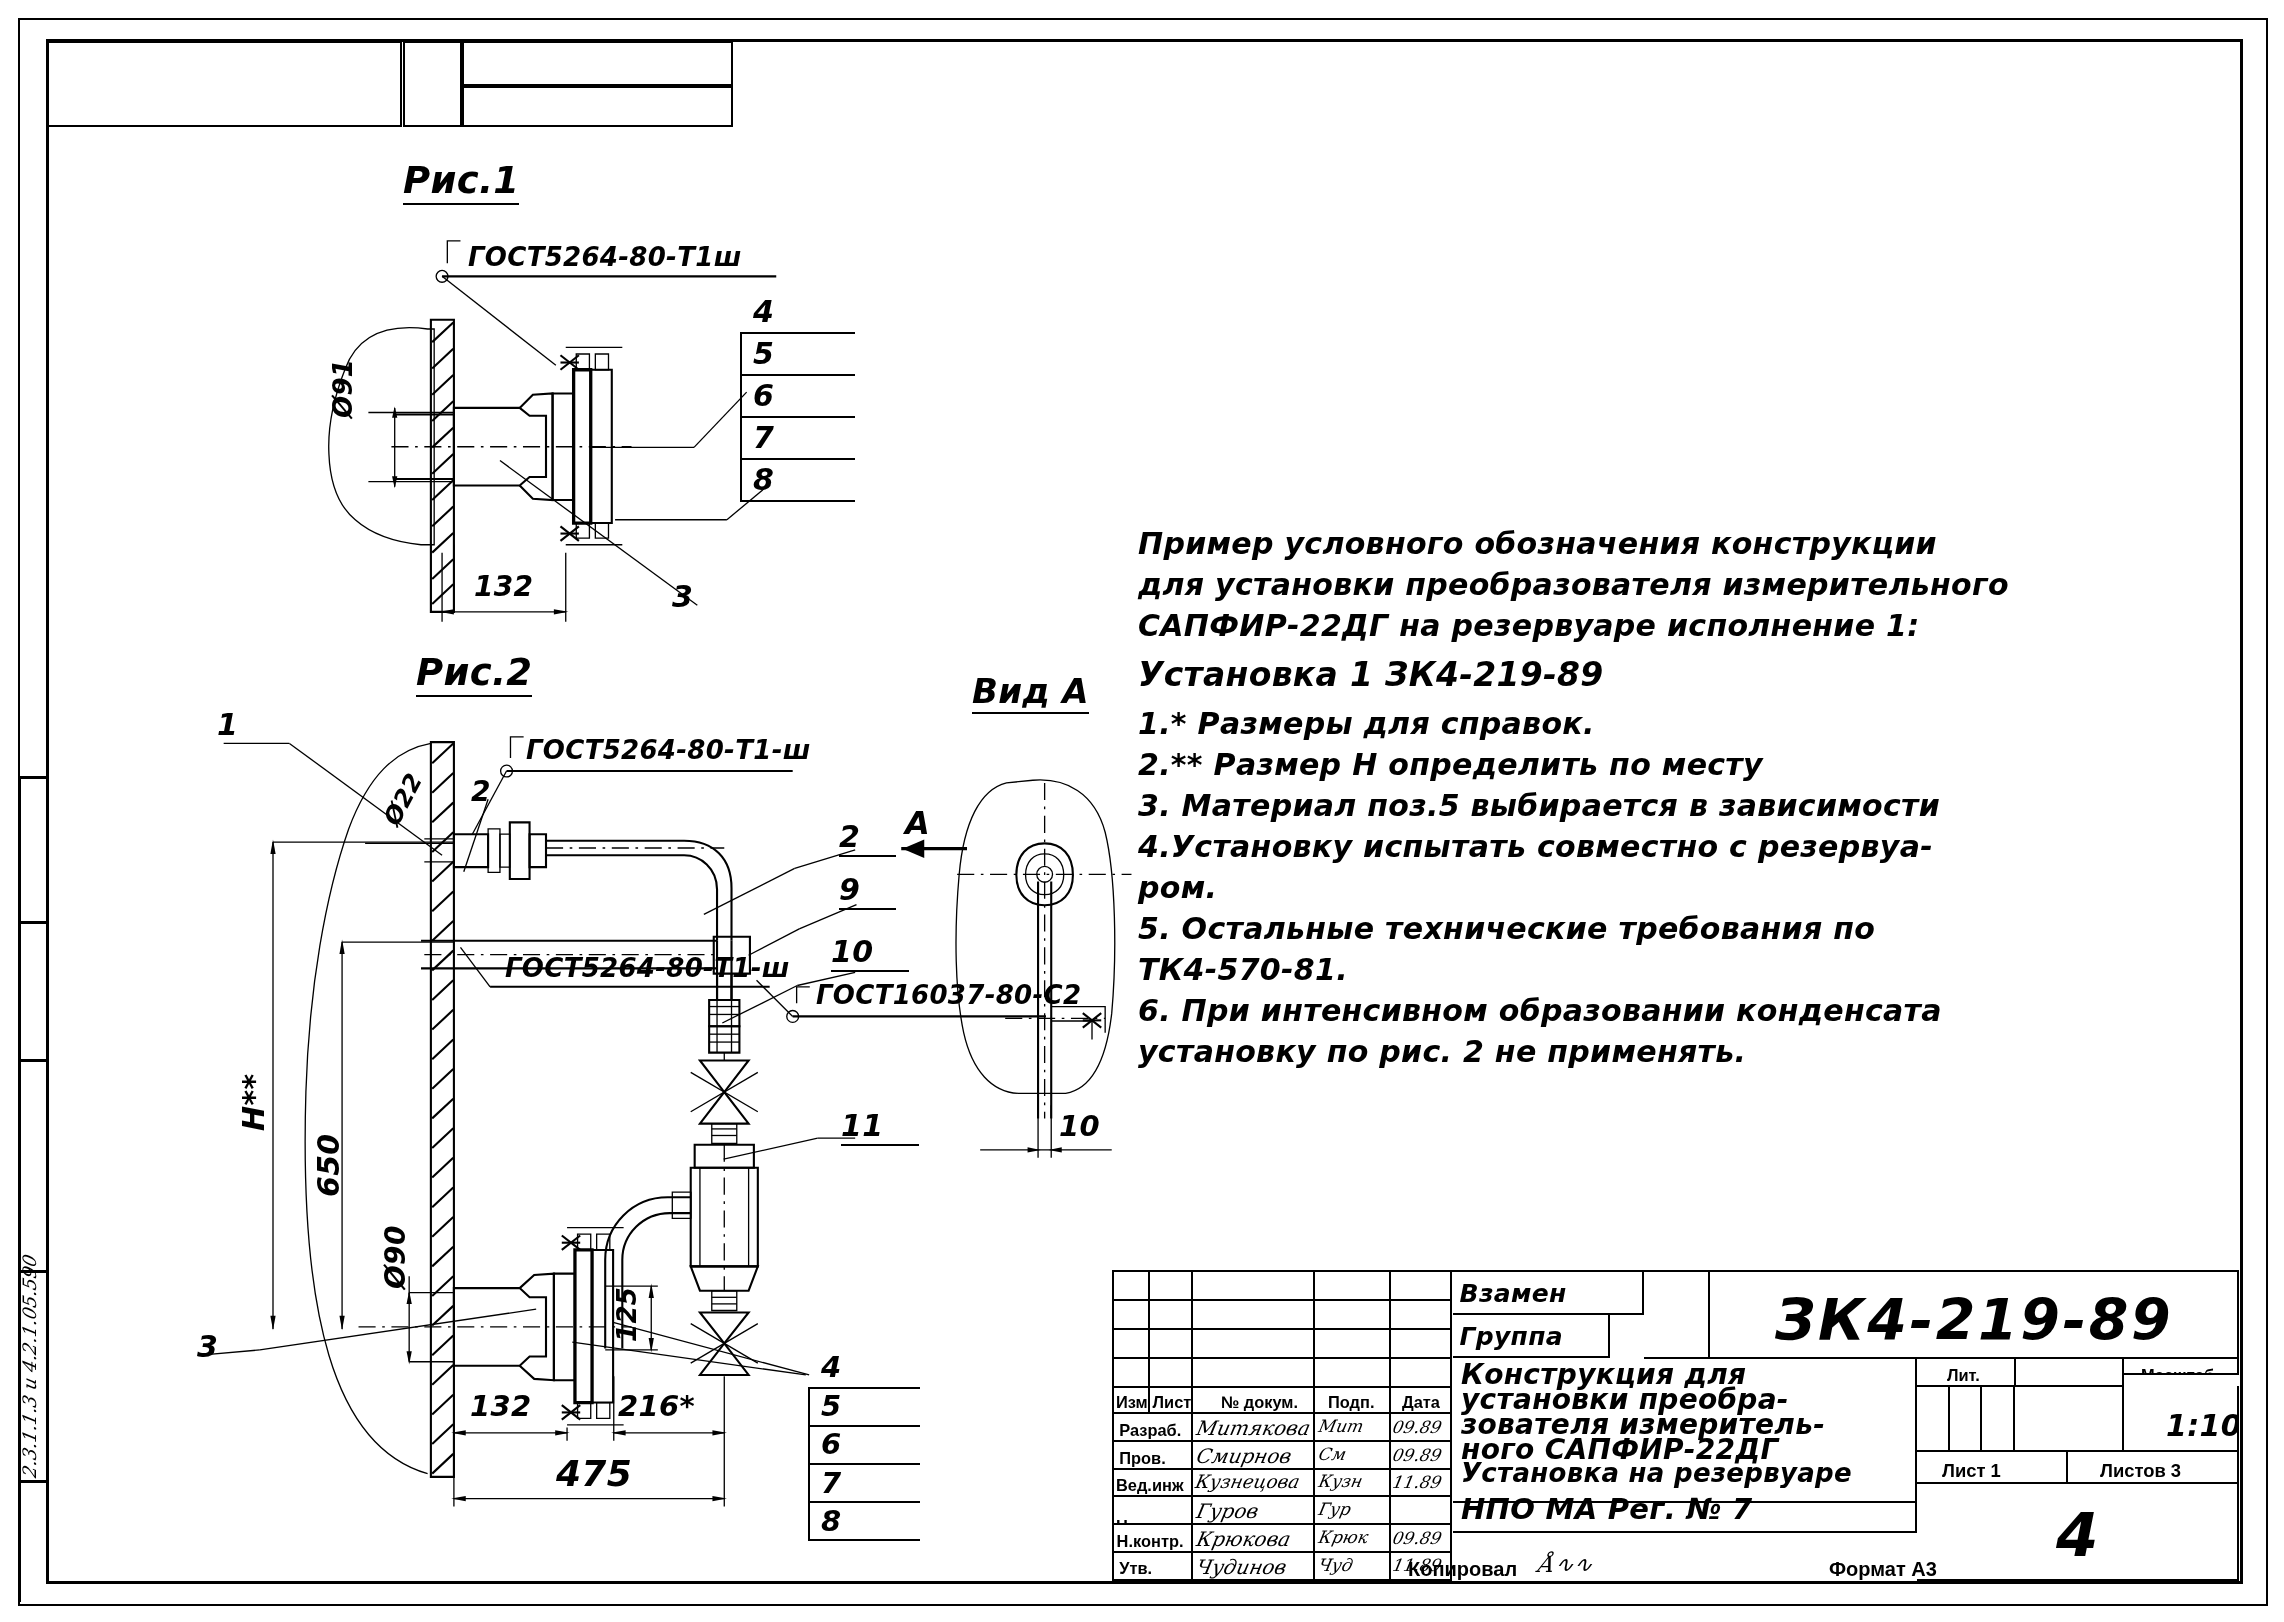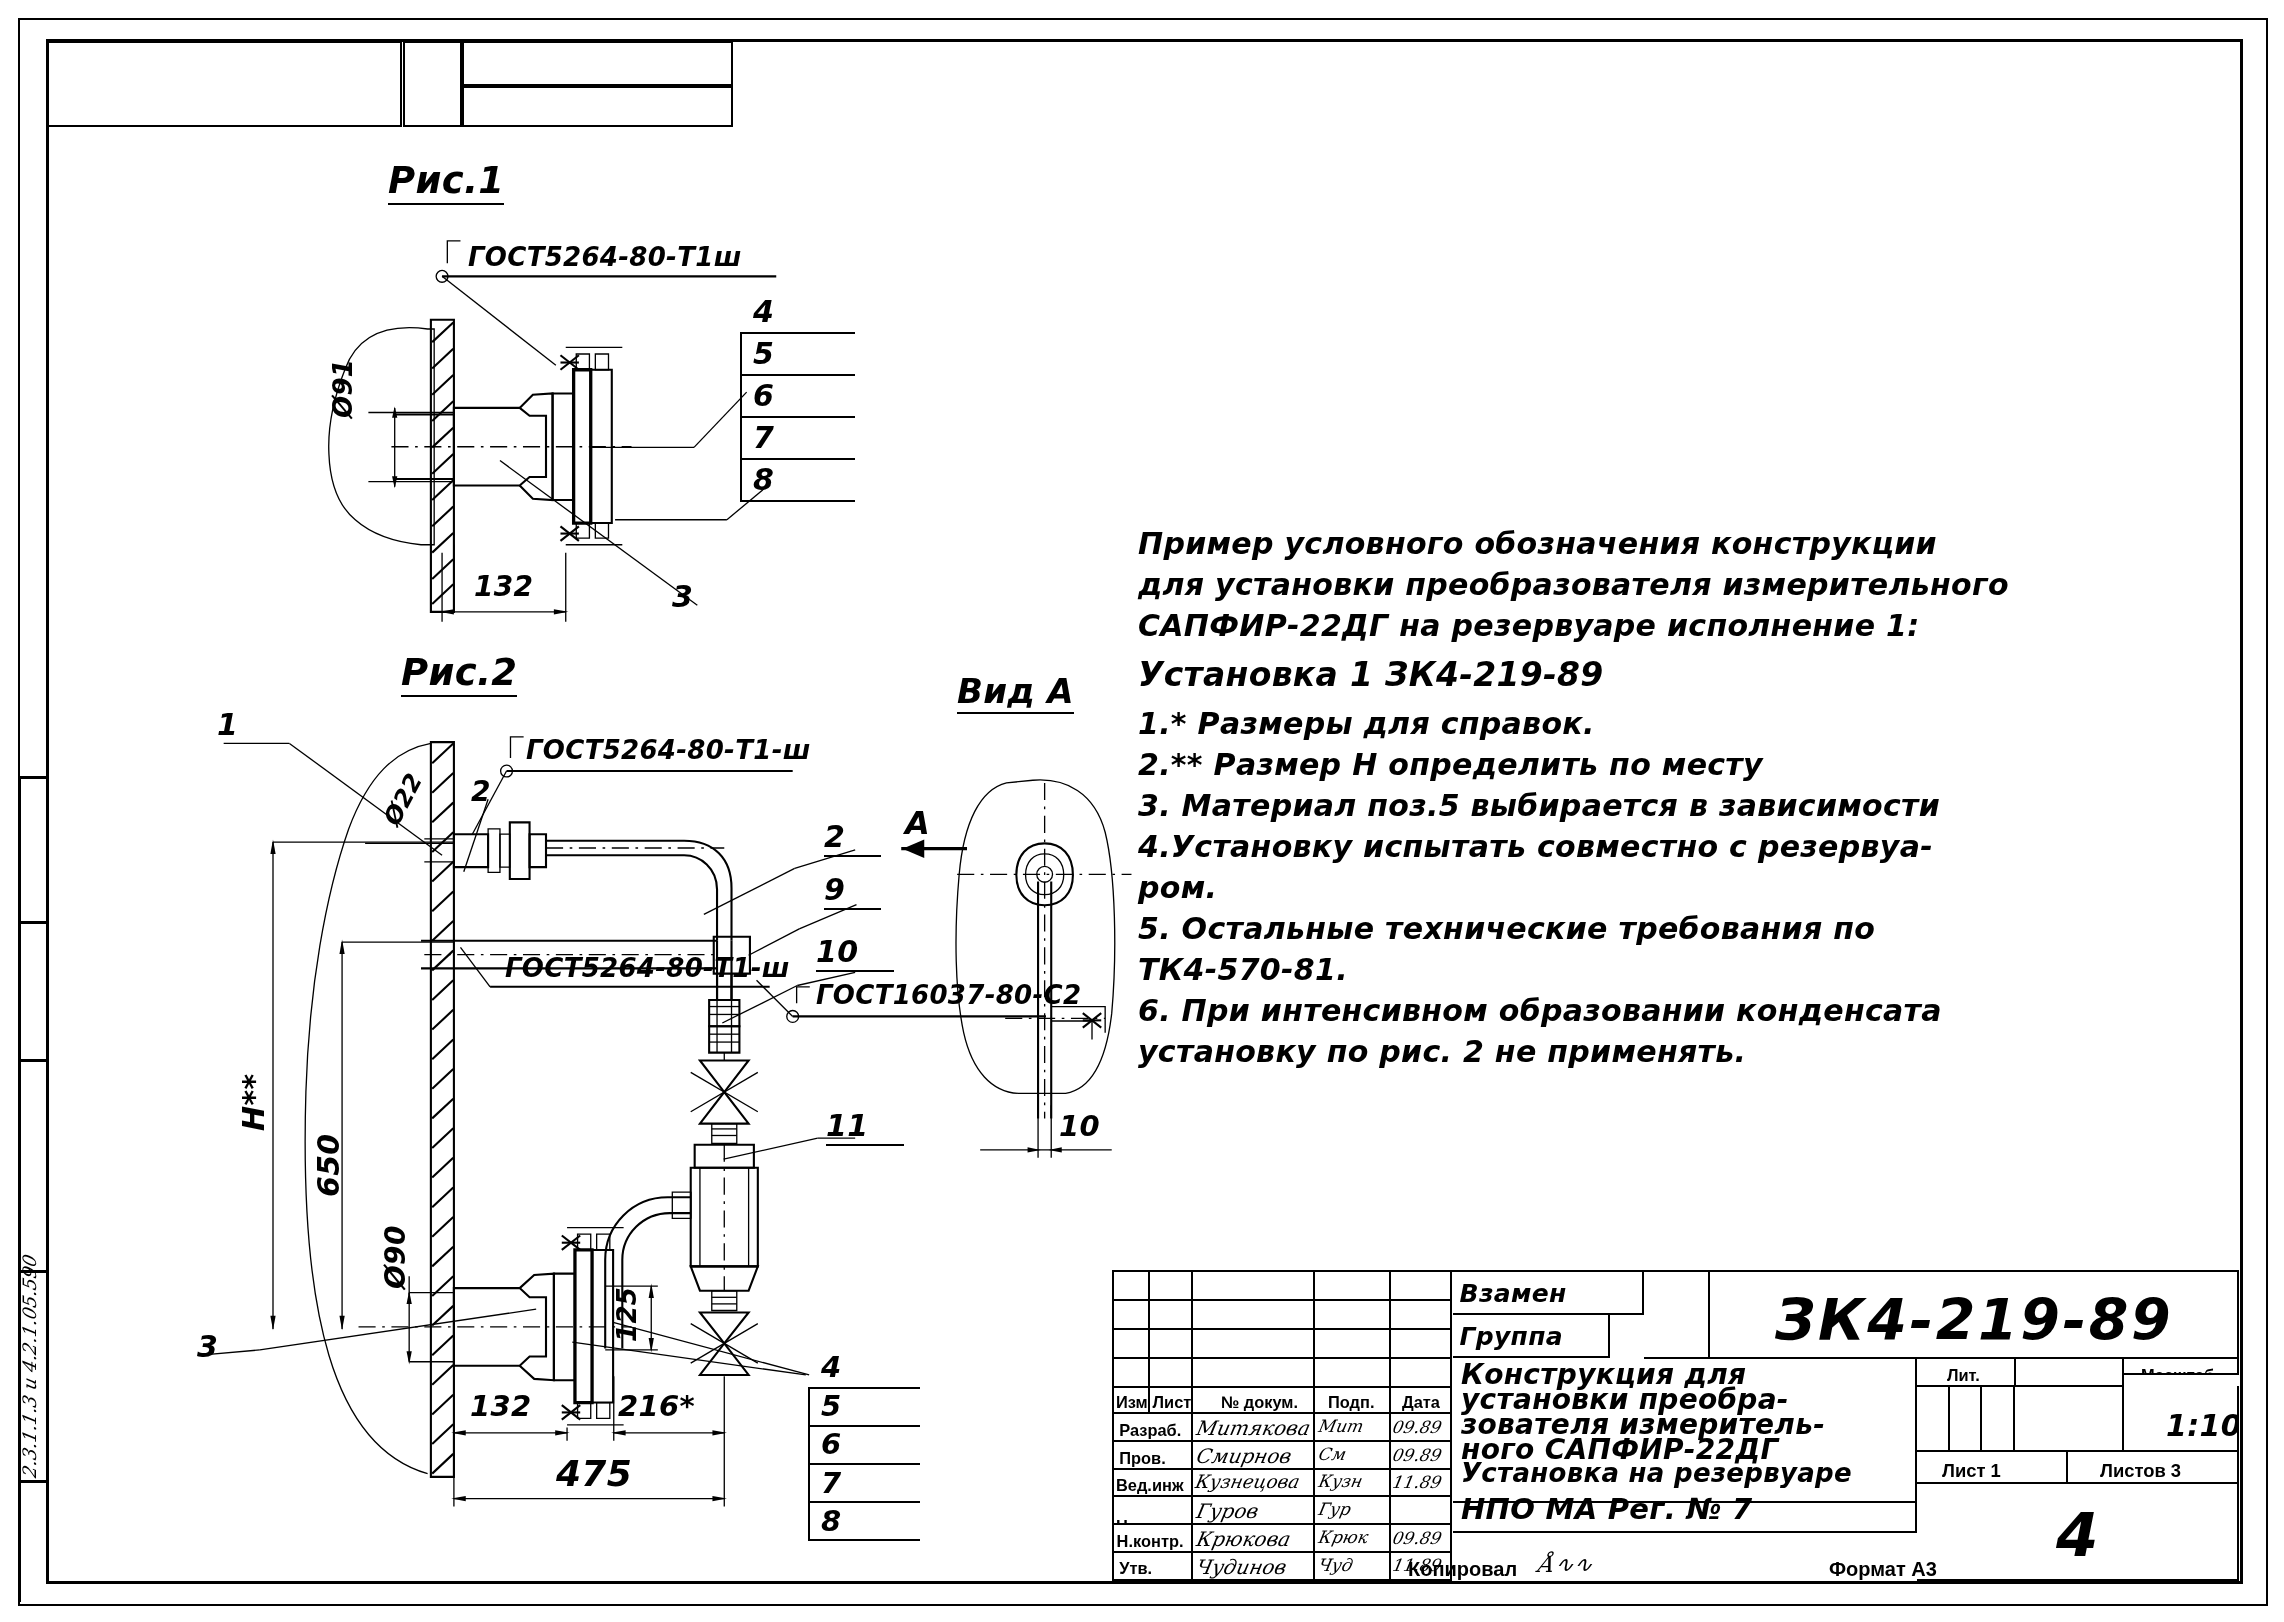--- a/index.html
+++ b/index.html
@@ -10,21 +10,21 @@
   
   .frame-outer{position:absolute;left:18.4px;top:18.4px;width:2246px;height:1584px;
                border:2px solid #000;}
   .frame-inner{position:absolute;left:46px;top:39px;width:2191px;height:1539px;
                border:3.3px solid #000;}
 
   
   .hw{font-family:"DejaVu Sans",sans-serif;font-style:italic;font-weight:700;
       letter-spacing:0.3px;white-space:nowrap;}
   .lbl{position:absolute;white-space:nowrap;}
-  .ul{border-bottom:2.6px solid #000;padding-bottom:1.3px;}
+  .ul{border-bottom:2.6px solid #000;padding-bottom:1.3px;margin-left:15px;}
 
   
   .ln{position:absolute;background:#000;}
   .hline{height:2px;}
   .vline{width:2px;}
 
   svg{position:absolute;overflow:visible;}
   svg path,svg line,svg polyline,svg circle,svg rect,svg ellipse{
     stroke:#000;fill:none;stroke-width:3.2;}
   svg .thin{stroke-width:2;}

